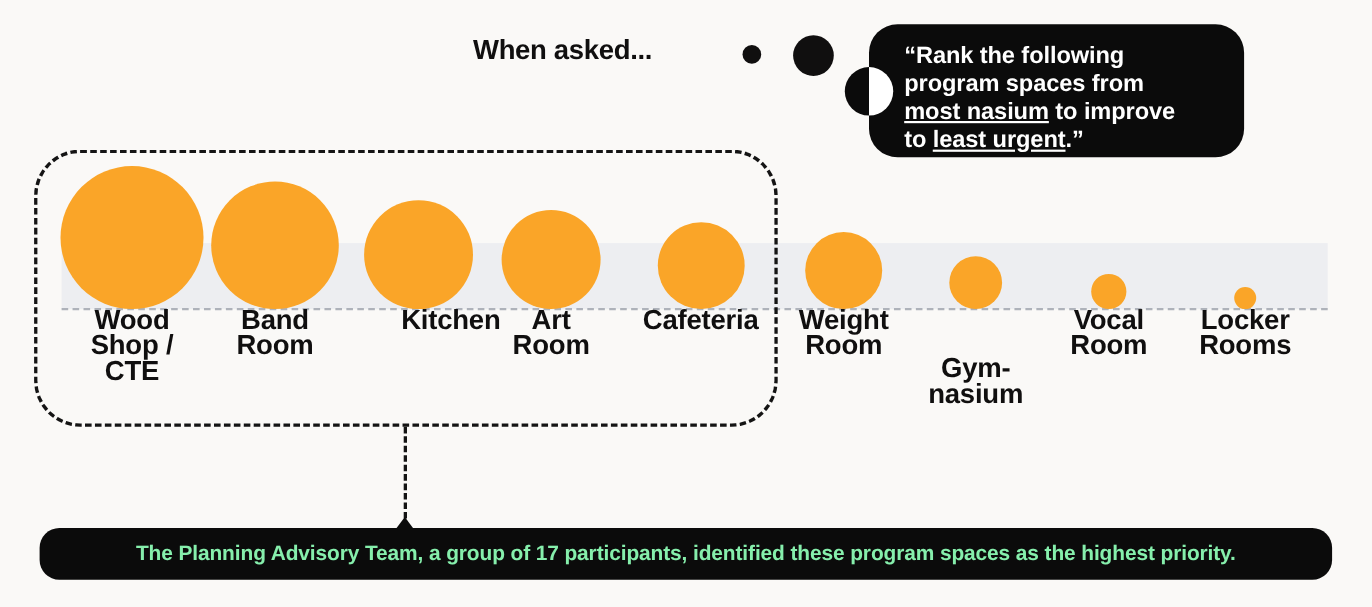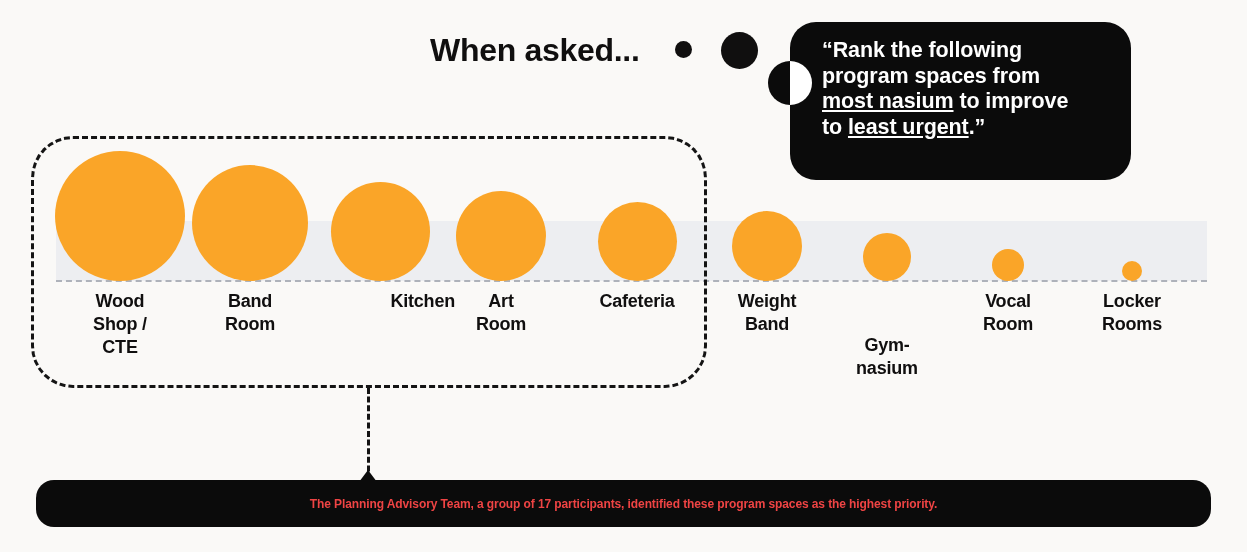--- a/index.html
+++ b/index.html
@@ -20,42 +20,42 @@
     left: 0; top: 0;
     width: 1247px;
     height: 552px;
   }
 
   
   #headline {
     position: absolute;
     left: 430px;
     top: 32px;
-    font-size: 32px;
+    font-size: 25px;
     font-weight: 700;
     letter-spacing: -0.3px;
     color: #100f0f;
     white-space: nowrap;
   }
 
   .deco-dot {
     position: absolute;
     border-radius: 50%;
     background: #100f0f;
   }
   #dot-small { left: 675px; top: 41px; width: 17px; height: 17px; }
   #dot-medium { left: 721px; top: 32px; width: 37px; height: 37px; }
 
   
   #bubble {
     position: absolute;
     left: 790px;
     top: 22px;
     width: 341px;
-    height: 158px;
+    height: 121px;
     background: #0b0b0b;
     border-radius: 26px;
     box-sizing: border-box;
     padding: 16px 20px 14px 32px;
   }
   #bubble-text {
     color: #ffffff;
     font-size: 21.5px;
     font-weight: 600;
     line-height: 25.5px;
@@ -113,22 +113,22 @@
   }
 
   .bubble-item { position: absolute; }
   .bubble-circle {
     position: absolute;
     border-radius: 50%;
     background: #faa528;
   }
   .bubble-label {
     position: absolute;
-    top: 290px;
-    font-size: 18px;
+    top: 280px;
+    font-size: 25px;
     font-weight: 700;
     line-height: 23px;
     color: #100f0f;
     text-align: center;
     letter-spacing: -0.2px;
     white-space: pre-line;
   }
 
   
   #caption-bar {
@@ -147,22 +147,22 @@
     position: absolute;
     left: 359px;
     top: 470px;
     width: 0;
     height: 0;
     border-left: 9px solid transparent;
     border-right: 9px solid transparent;
     border-bottom: 12px solid #0b0b0b;
   }
   #caption-text {
-    color: #ef4444;
-    font-size: 12px;
+    color: #86efac;
+    font-size: 19px;
     font-weight: 600;
     letter-spacing: -0.1px;
     white-space: nowrap;
   }
 </style>
 </head>
 <body>
 
 <div id="stage">
 
@@ -204,21 +204,21 @@
         <div class="bubble-label" style="left: 426px; width: 150px;">Art
 Room</div>
       </div>
       <div class="bubble-item">
         <div class="bubble-circle" style="width: 79px; height: 79px; left: 597.5px; top: 202px; background: rgb(250, 165, 40);"></div>
         <div class="bubble-label" style="left: 562px; width: 150px;">Cafeteria</div>
       </div>
       <div class="bubble-item">
         <div class="bubble-circle" style="width: 70px; height: 70px; left: 732px; top: 211px; background: rgb(250, 165, 40);"></div>
         <div class="bubble-label" style="left: 692px; width: 150px;">Weight
-Band</div>
+Room</div>
       </div>
       <div class="bubble-item">
         <div class="bubble-circle" style="width: 48px; height: 48px; left: 863px; top: 233px; background: rgb(250, 165, 40);"></div>
         <div class="bubble-label" style="left: 812px; width: 150px; margin-top: 44px;">Gym-
 nasium</div>
       </div>
       <div class="bubble-item">
         <div class="bubble-circle" style="width: 32px; height: 32px; left: 992px; top: 249px; background: rgb(250, 165, 40);"></div>
         <div class="bubble-label" style="left: 933px; width: 150px;">Vocal
 Room</div>

